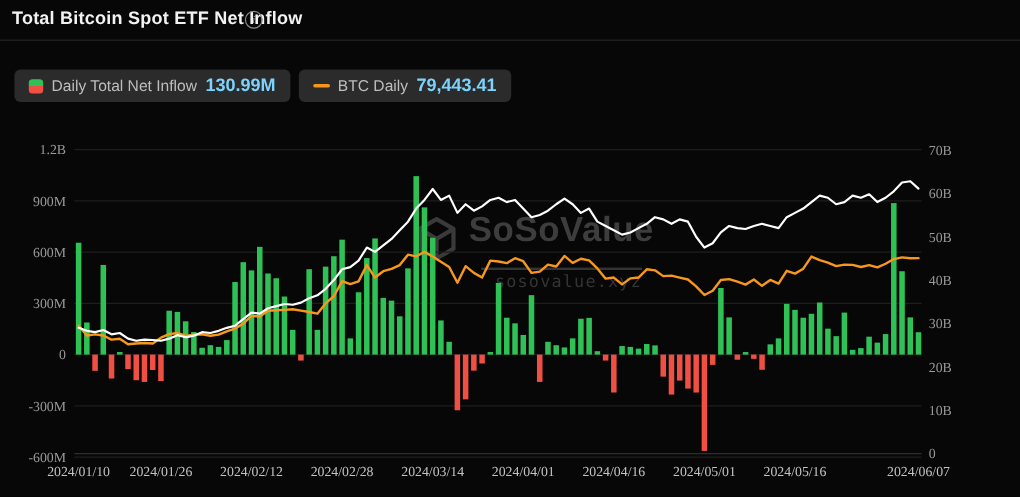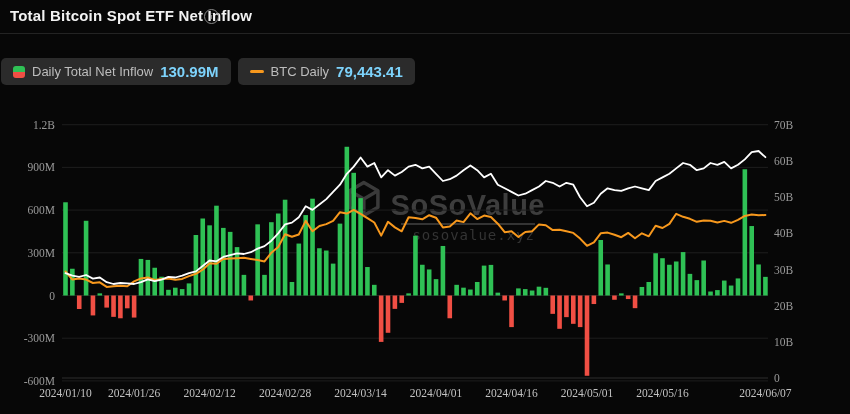--- a/index.html
+++ b/index.html
@@ -5,34 +5,34 @@
   html,body{margin:0;padding:0;background:#000;}
   #stage{position:relative;width:850px;height:414px;background:#070707;overflow:hidden;
          font-family:"Liberation Sans",sans-serif;}
   
   #hdr{position:absolute;left:0;top:0;width:850px;height:33px;border-bottom:1px solid #232323;}
   #hdr .ttl{position:absolute;left:10px;top:7px;font-size:15px;font-weight:bold;color:#f2f2f2;letter-spacing:.2px;text-align:center;}
   #hdr .info{position:absolute;left:204px;top:9px;width:13px;height:13px;border:1px solid #8a8a8a;
              border-radius:50%;color:#9a9a9a;font-size:9px;line-height:13px;text-align:center;
              font-family:"Liberation Serif",serif;font-style:italic;cursor:pointer;}
   
-  #legend{position:absolute;left:1px;top:58px;display:flex;gap:7px;}
+  #legend{position:absolute;left:12px;top:58px;display:flex;gap:7px;}
   .pill{display:flex;align-items:center;gap:7px;background:#2b2b2b;border-radius:5px;
         height:27px;padding:0 12px;cursor:pointer;}
   .pill .lbl{color:#bdbdbd;font-size:13px;}
   .pill .val{color:#7dd3fc;font-size:15px;font-weight:bold;}
   .mk-split{width:12px;height:12px;border-radius:3px;
             background:linear-gradient(to bottom,#2fc155 0 50%,#f04f44 50% 100%);}
   .mk-dash{width:14px;height:3.5px;border-radius:2px;}
   .mk-white{background:#ffffff;}
   .mk-orange{background:#f7981d;}
   
   #wm{position:absolute;left:0;top:0;width:850px;height:414px;pointer-events:none;}
   #wm .inner{position:absolute;left:345px;top:176px;width:200px;text-align:center;}
-  #wm .row{display:flex;align-items:flex-end;justify-content:center;gap:8px;}
+  #wm .row{display:flex;align-items:flex-start;justify-content:center;gap:8px;}
   #wm .brand{font-size:29px;font-weight:bold;color:#3d3d3d;letter-spacing:.5px;}
   #wm .rule{height:2px;background:#343434;margin:1px 10px 2px 56px;}
   #wm .url{font-family:"DejaVu Sans Mono",monospace;font-size:14px;color:#343434;
            letter-spacing:1px;text-align:right;padding-right:10px;}
   
   #chart{position:absolute;left:0;top:0;}
   .ytick{font-family:"Liberation Serif",serif;font-size:11.5px;fill:#9a9a9a;}
   .xtick{font-family:"Liberation Serif",serif;font-size:11.5px;fill:#c2c2c2;}
   .grid{stroke:#1e1e1e;stroke-width:1;}
 </style>

